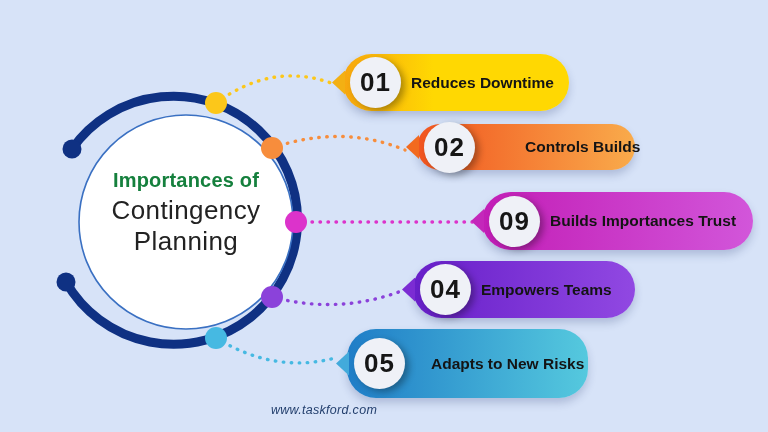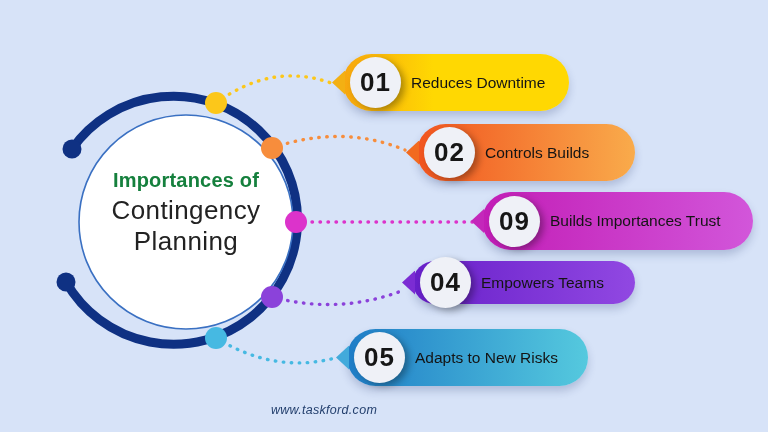--- a/index.html
+++ b/index.html
@@ -7,32 +7,32 @@
   .canvas{position:relative;width:768px;height:432px;overflow:hidden;background:#d7e3f8;}
   .canvas svg{position:absolute;left:0;top:0;}
 
   .hub-title{position:absolute;left:76px;top:169px;width:220px;text-align:center;z-index:3;}
   .hub-title .t1{font-size:20px;font-weight:700;color:#15803d;letter-spacing:.2px;margin-bottom:3px;}
   .hub-title .t2{font-size:26px;font-weight:400;color:#222;line-height:31px;letter-spacing:.4px;}
 
   .pill{position:absolute;display:flex;align-items:center;padding-left:7px;box-sizing:border-box;
         border-radius:29px;z-index:2;box-shadow:0 5px 9px rgba(30,50,110,.22);}
   .p0{left:343px;top:54px;width:226px;height:57px;}
-  .p1{left:417px;top:124px;width:218px;height:57px;}
+  .p1{left:417px;top:124px;width:218px;height:46px;gap:40px;}
   .p2{left:482px;top:192px;width:271px;height:58px;}
-  .p3{left:413px;top:261px;width:222px;height:43px;}
-  .p4{left:347px;top:329px;width:241px;height:57px;}
+  .p3{left:413px;top:261px;width:222px;height:57px;}
+  .p4{left:347px;top:329px;width:241px;height:69px;gap:16px;}
 
   .tail{position:absolute;left:-11px;top:50%;transform:translateY(-50%);width:13px;height:24px;
         clip-path:polygon(100% 0,0 50%,100% 100%);}
   .num-circle{flex:none;width:51px;height:51px;border-radius:50%;background:#eff1f7;
         display:flex;align-items:center;justify-content:center;
         box-shadow:4px 3px 7px rgba(0,0,0,.32);}
   .num-circle span{font-size:26px;font-weight:700;color:#161616;letter-spacing:1px;}
-  .pill-label{margin-left:10px;font-size:15.5px;font-weight:400;color:#141414;white-space:nowrap;}
+  .pill-label{margin-left:10px;font-size:15.5px;font-weight:700;color:#141414;white-space:nowrap;}
 
   .footer{position:absolute;left:0;top:403px;width:648px;text-align:center;
           font-style:italic;font-size:12.5px;color:#24406e;letter-spacing:.3px;}
 </style>
 </head>
 <body>
 
 <div class="canvas" style="background: rgb(215, 227, 248);">
 
   <svg width="768" height="432" viewBox="0 0 768 432">

